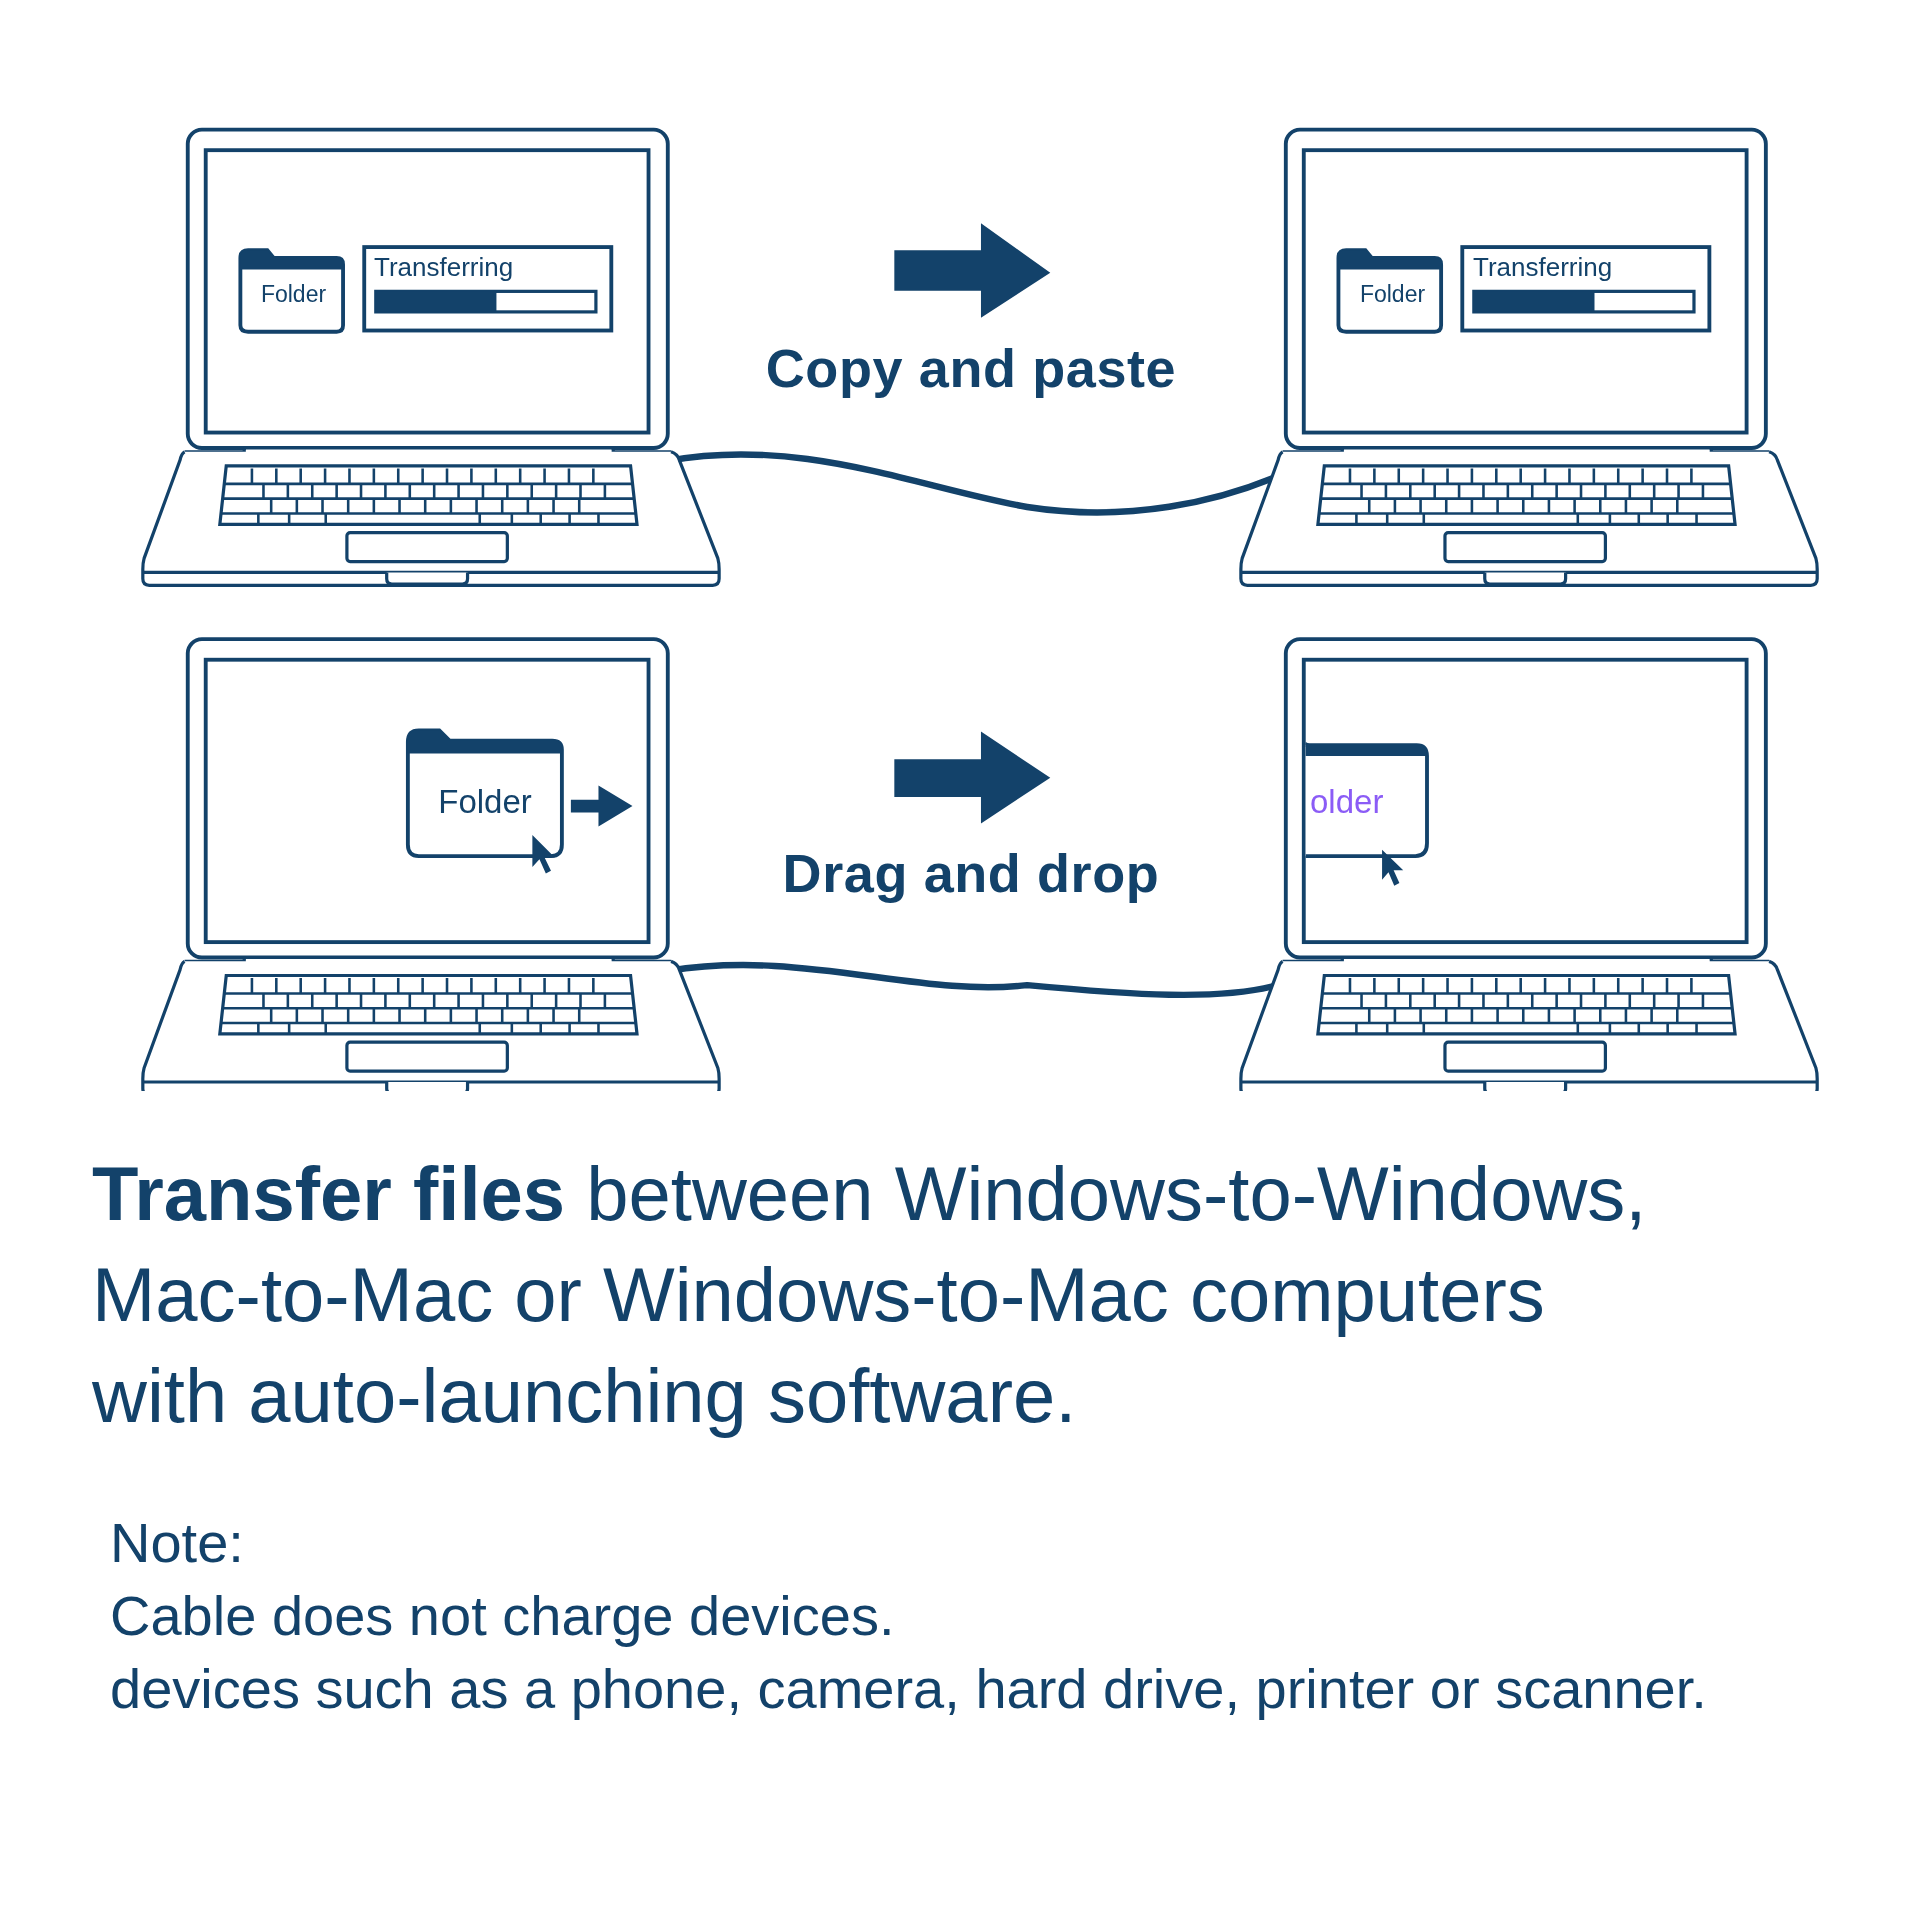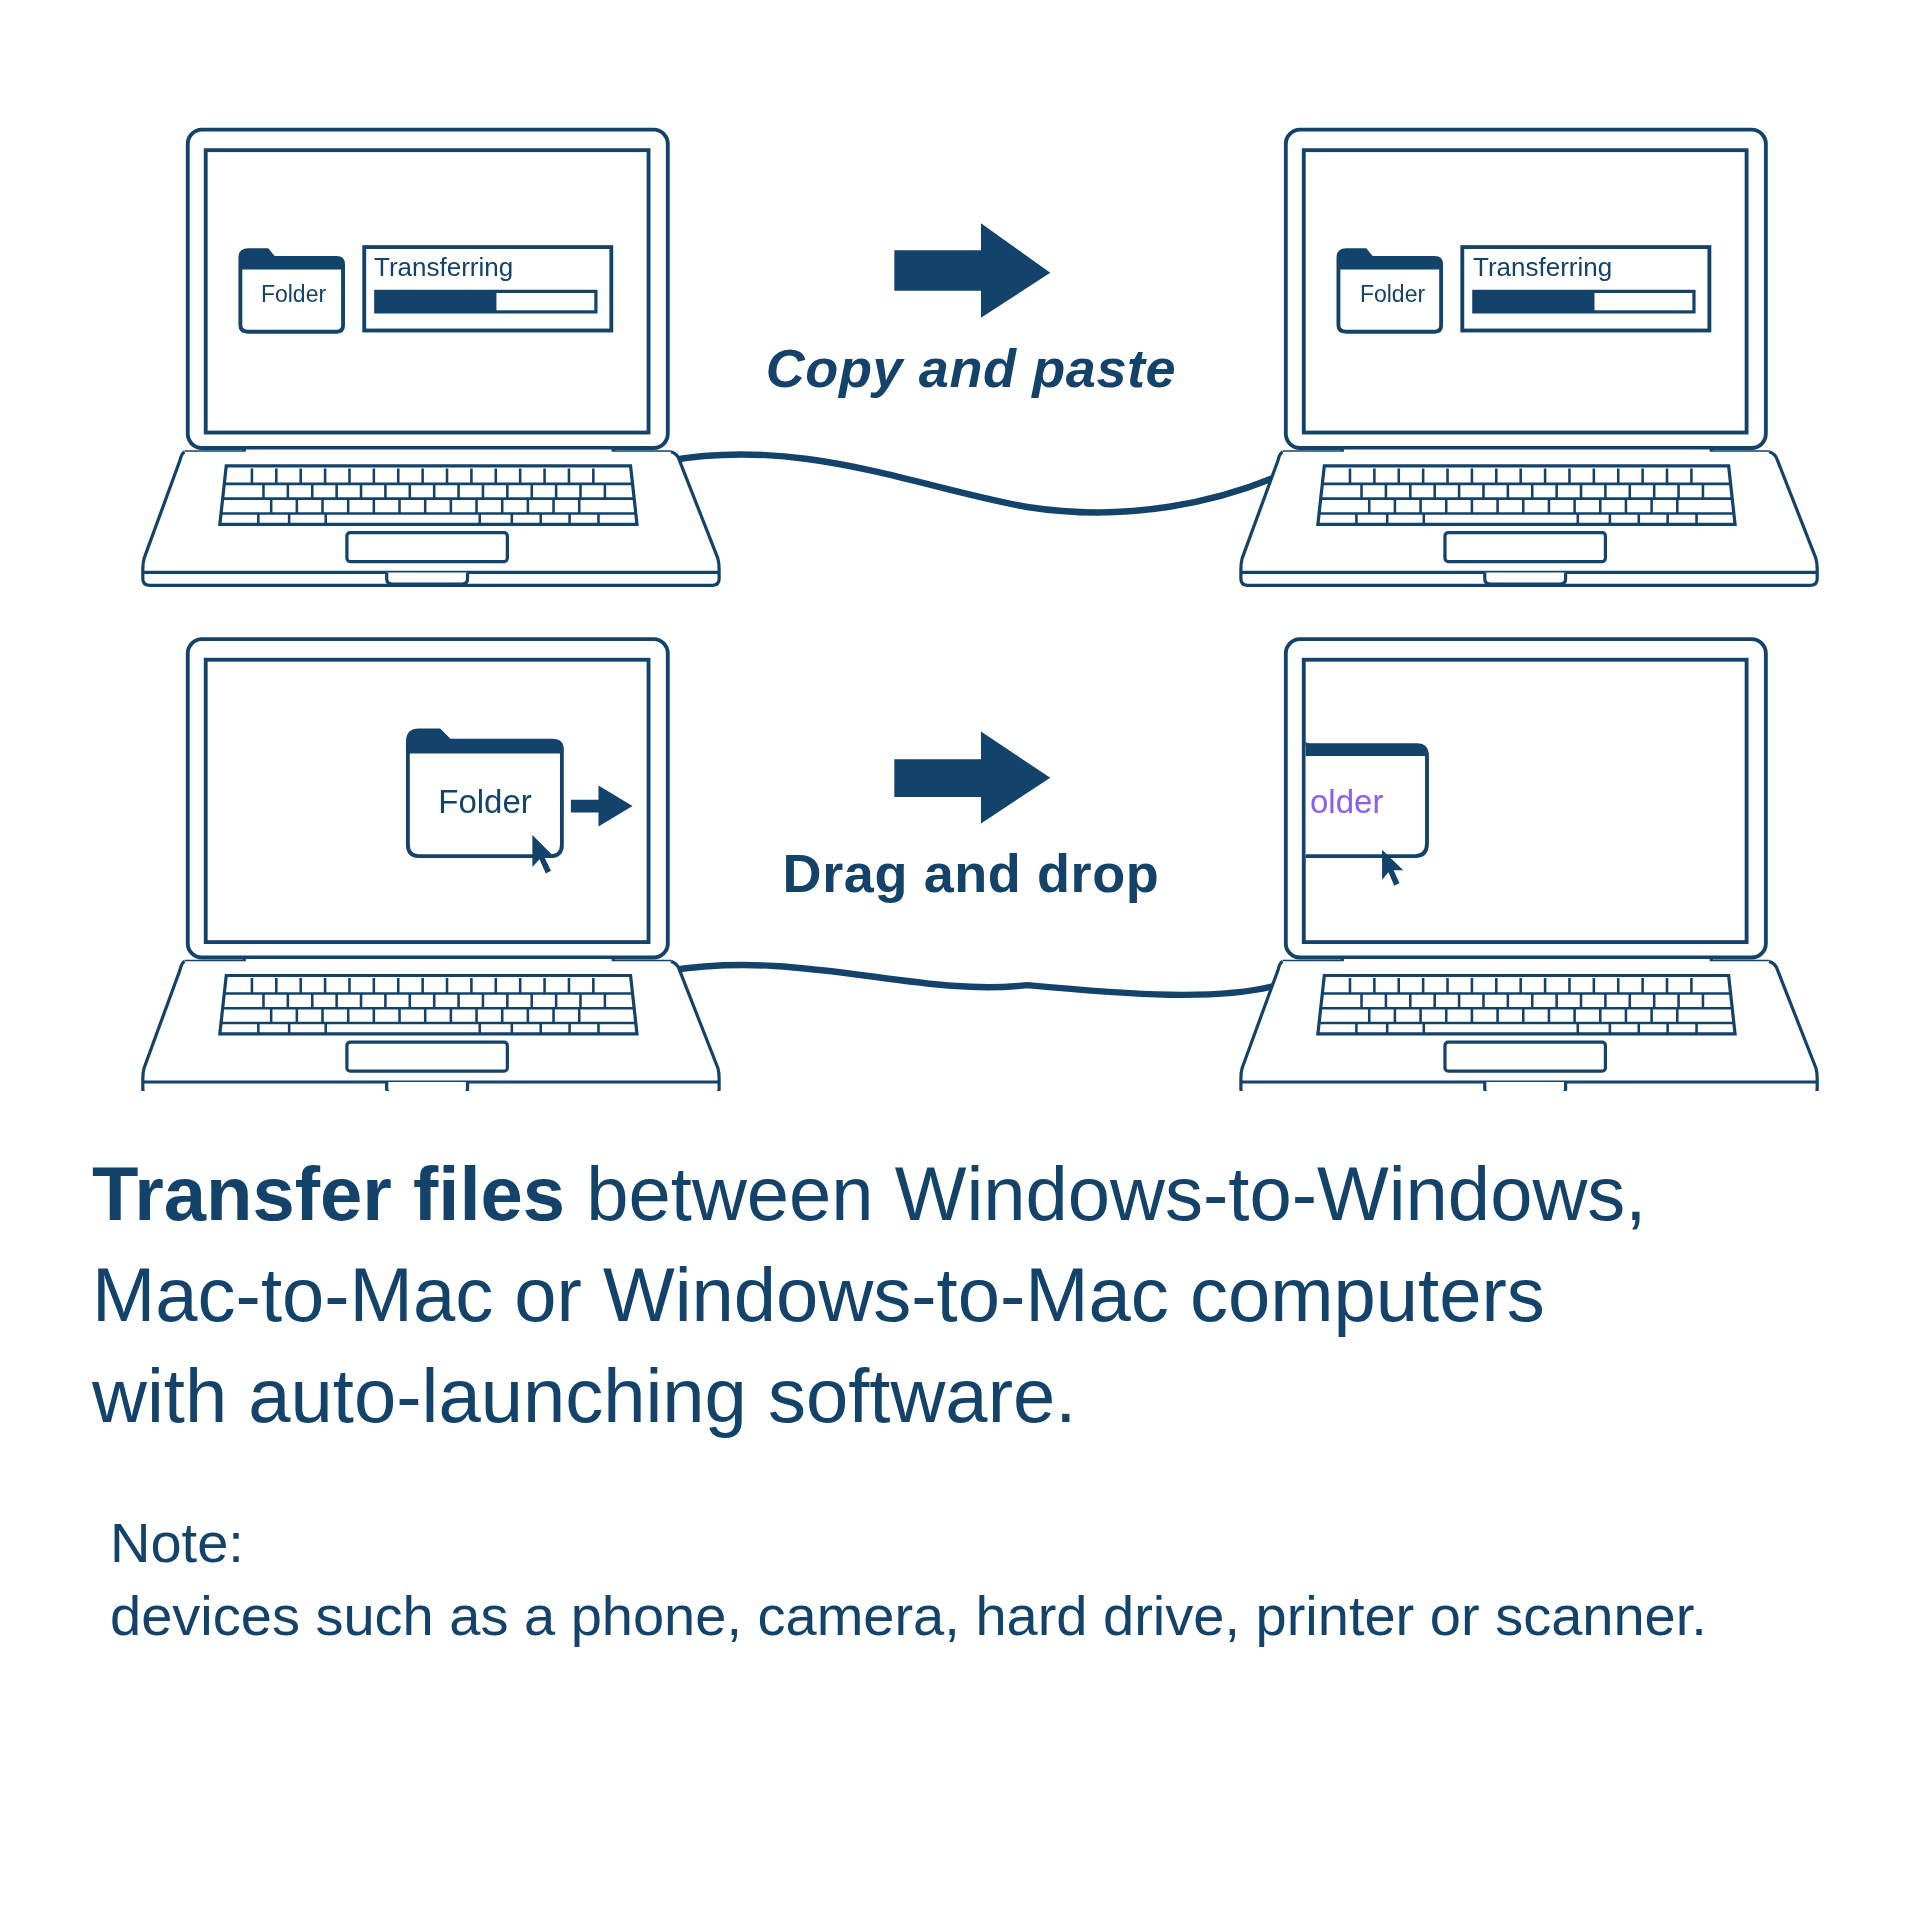--- a/index.html
+++ b/index.html
@@ -104,30 +104,31 @@
   </g>
   <path d="M1393 1183 L1528 1183 L1528 1140 L1636 1212 L1528 1283 L1528 1242 L1393 1242 Z" fill="#13426a"></path>
 </svg>
 
 <div style="position:absolute; left:258px; top:281px; width:71px; text-align:center; font-size:23px; color:#13426a;">Folder</div>
 <div style="position:absolute; left:374px; top:252px; font-size:26px; color:#13426a;">Transferring</div>
 
 <div style="position:absolute; left:1357px; top:281px; width:71px; text-align:center; font-size:23px; color:#13426a;">Folder</div>
 <div style="position:absolute; left:1473px; top:252px; font-size:26px; color:#13426a;">Transferring</div>
 
-<div class="label" style="left:971px; top:337px;font-style:italic;">Copy and paste</div>
+<div class="label" style="left:971px; top:337px;">Copy and paste</div>
 
 <div style="position:absolute; left:408px; top:783px; width:154px; text-align:center; font-size:33px; color:#13426a;">Folder</div>
 <div style="position:absolute; left:1310px; top:783px; font-size:33px; color:#8b5cf6;">older</div>
 
 <div class="label" style="left:971px; top:842px;">Drag and drop</div>
 
 <div class="headline">
   <div><span class="bold">Transfer files</span><span> between Windows-to-Windows,</span></div>
   <div>Mac-to-Mac or Windows-to-Mac computers</div>
   <div>with auto-launching software.</div>
 </div>
 
 <div class="notes">
   <div>Note:</div>
+  <div>Cable does not charge devices.</div>
   <div>devices such as a phone, camera, hard drive, printer or scanner.</div>
 </div>
 
 
 </body></html>

